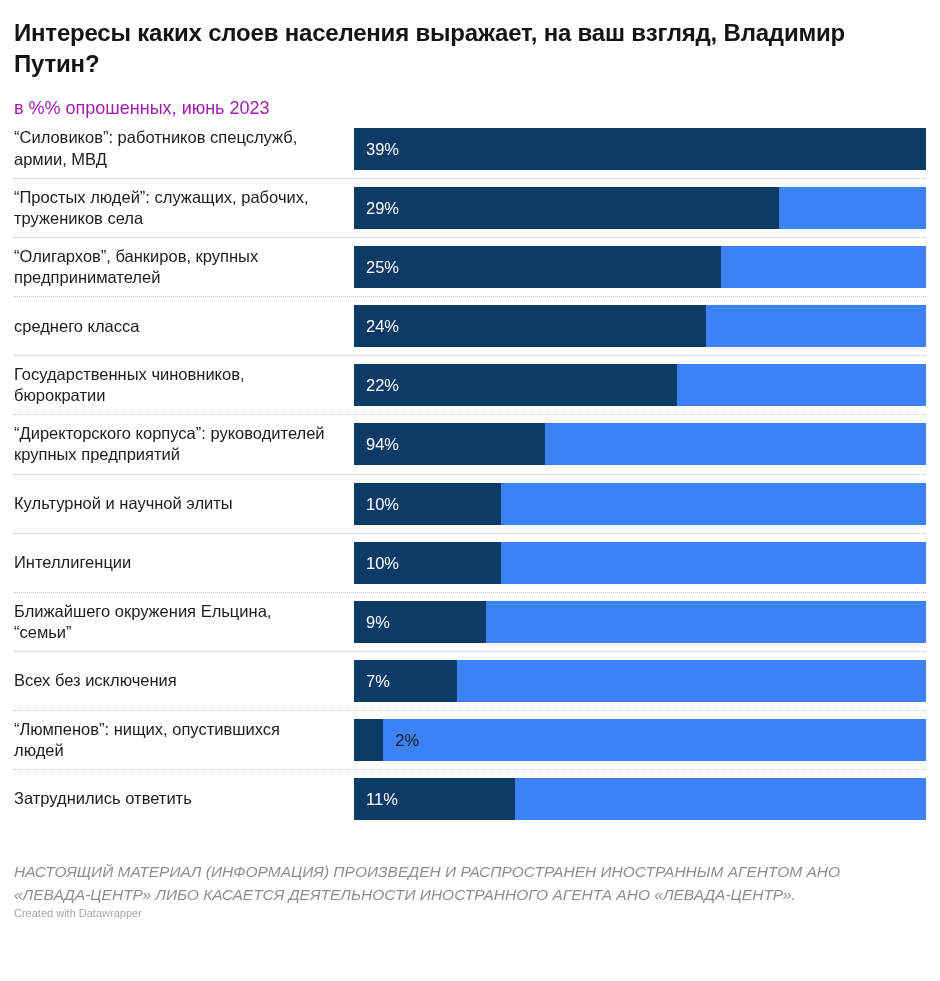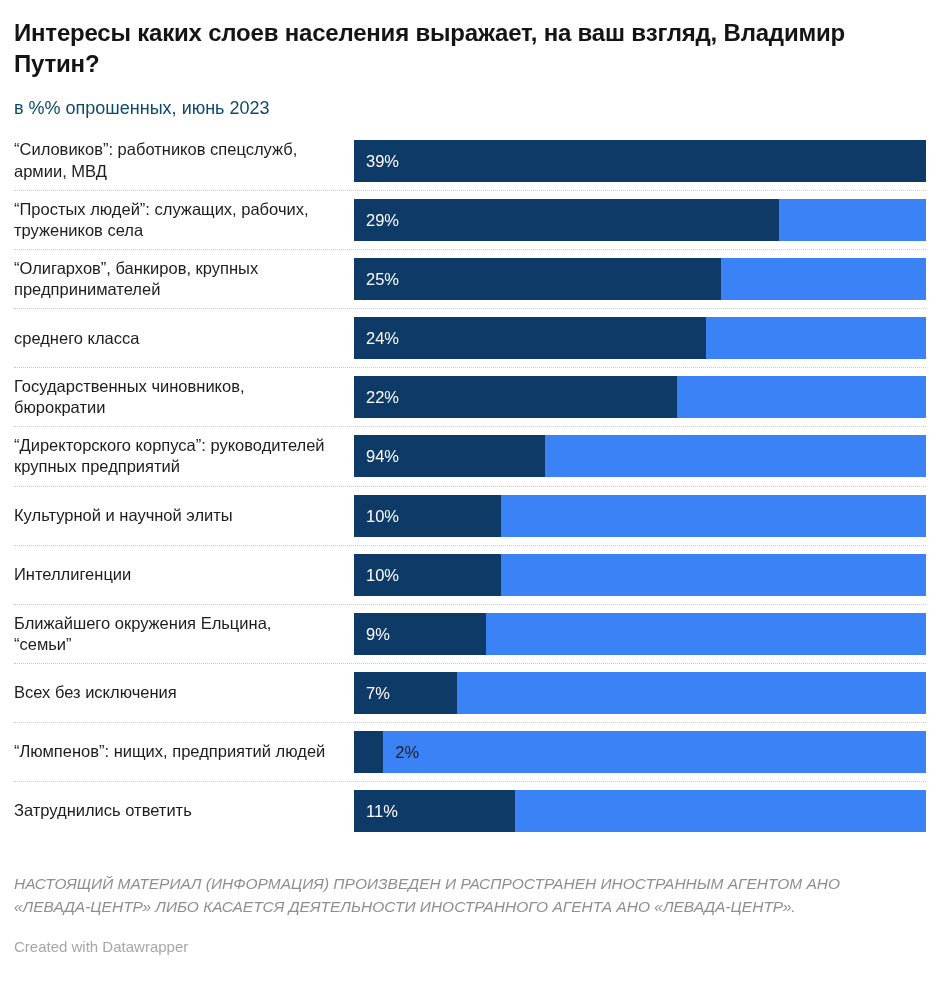--- a/index.html
+++ b/index.html
@@ -16,23 +16,23 @@
     font-size: 24px;
     font-weight: 700;
     line-height: 1.28;
     color: #141414;
     max-width: 895px;
     letter-spacing: -0.2px;
     margin-top: 4px;
   }
   .chart-subtitle {
     font-size: 18px;
-    color: #0c4a6e;
+    color: #a21caf;
     margin-top: 19px;
-    margin-bottom: 12px;
+    margin-bottom: 0;
   }
 
   .rows { width: 100%; }
   .row {
     display: flex;
     align-items: center;
     padding: 8px 0;
   }
   .row + .row { border-top: 1px dotted #c9c9c9; }
 
@@ -66,22 +66,22 @@
 
   .disclaimer {
     margin-top: 32px;
     max-width: 905px;
     font-style: italic;
     font-size: 15.5px;
     line-height: 1.5;
     color: #8e8e8e;
   }
   .credit {
-    margin-top: 20px;
-    font-size: 15px;
+    margin-top: 1px;
+    font-size: 11px;
     color: #a6a6a6;
   }
 </style>
 </head>
 <body>
 
 <div class="page">
   <h1 class="chart-title">Интересы каких слоев населения выражает, на ваш взгляд, Владимир Путин?</h1>
   <p class="chart-subtitle">в %% опрошенных, июнь 2023</p>
 
@@ -150,21 +150,21 @@
         </div>
       </div>
       <div class="row">
         <div class="label">Всех без исключения</div>
         <div class="track">
           <div class="bar" style="width: 17.9487%; background: rgb(14, 58, 104);"></div>
           <span class="val inside">7%</span>
         </div>
       </div>
       <div class="row">
-        <div class="label">“Люмпенов”: нищих, предприятий людей</div>
+        <div class="label">“Люмпенов”: нищих, опустившихся людей</div>
         <div class="track">
           <div class="bar" style="width: 5.12821%; background: rgb(14, 58, 104);"></div>
           <span class="val outside" style="left: calc(5.12821% + 12px);">2%</span>
         </div>
       </div>
       <div class="row">
         <div class="label">Затруднились ответить</div>
         <div class="track">
           <div class="bar" style="width: 28.2051%; background: rgb(14, 58, 104);"></div>
           <span class="val inside">11%</span>

